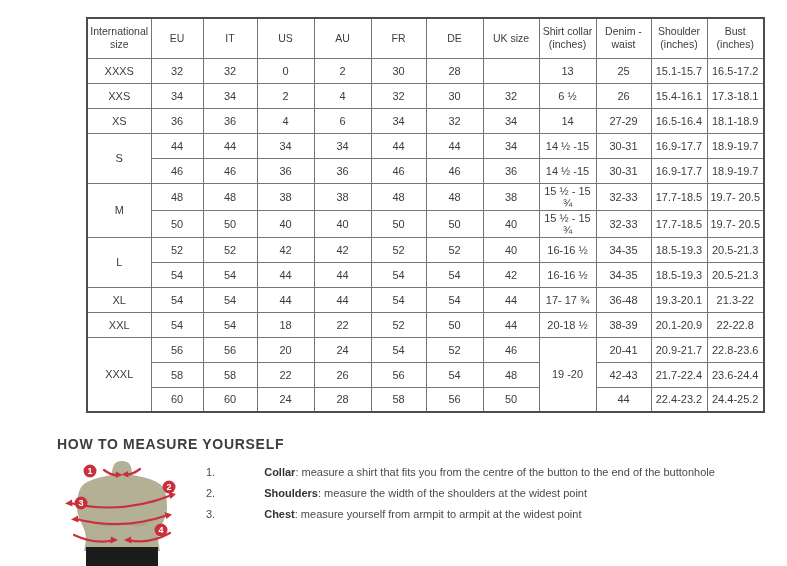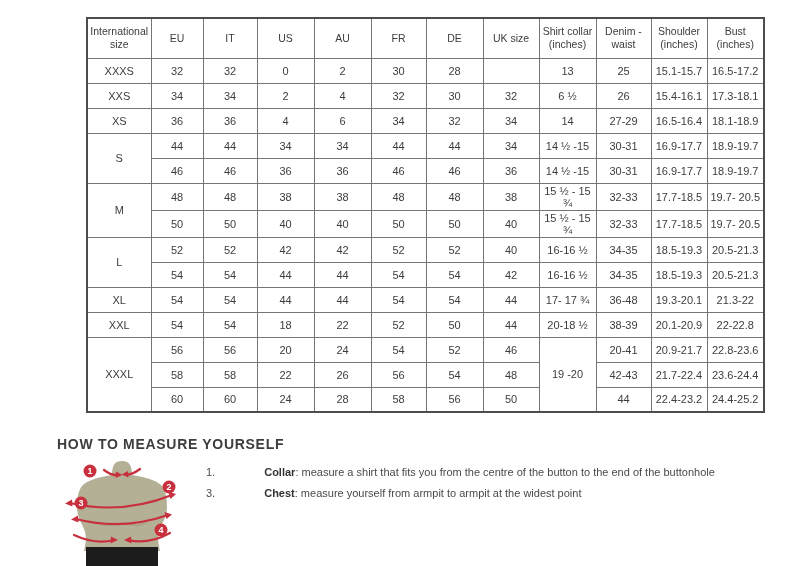--- a/index.html
+++ b/index.html
@@ -298,17 +298,20 @@
           <circle cx="101" cy="71" r="6.5" fill="#c8303e"></circle>
           <text x="101" y="74.2" fill="#ffffff">4</text>
         </g>
       </svg>
     </div>
     <div class="measure-list">
       <div class="measure-item">
         <span class="num">1.</span><b>Collar</b><span>: measure a shirt that fits you from the centre of the button to the end of the buttonhole</span>
       </div>
       <div class="measure-item">
+        <span class="num">2.</span><b>Shoulders</b><span>: measure the width of the shoulders at the widest point</span>
+      </div>
+      <div class="measure-item">
         <span class="num">3.</span><b>Chest</b><span>: measure yourself from armpit to armpit at the widest point</span>
       </div>
     </div>
   </div>
 </div>
 
 </body></html>

